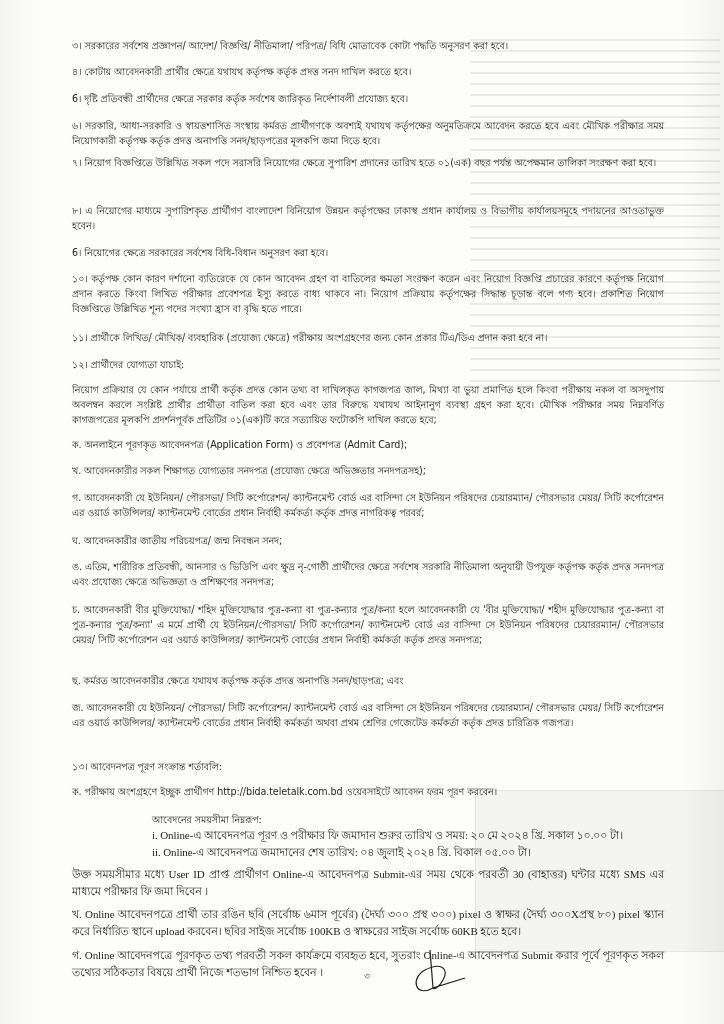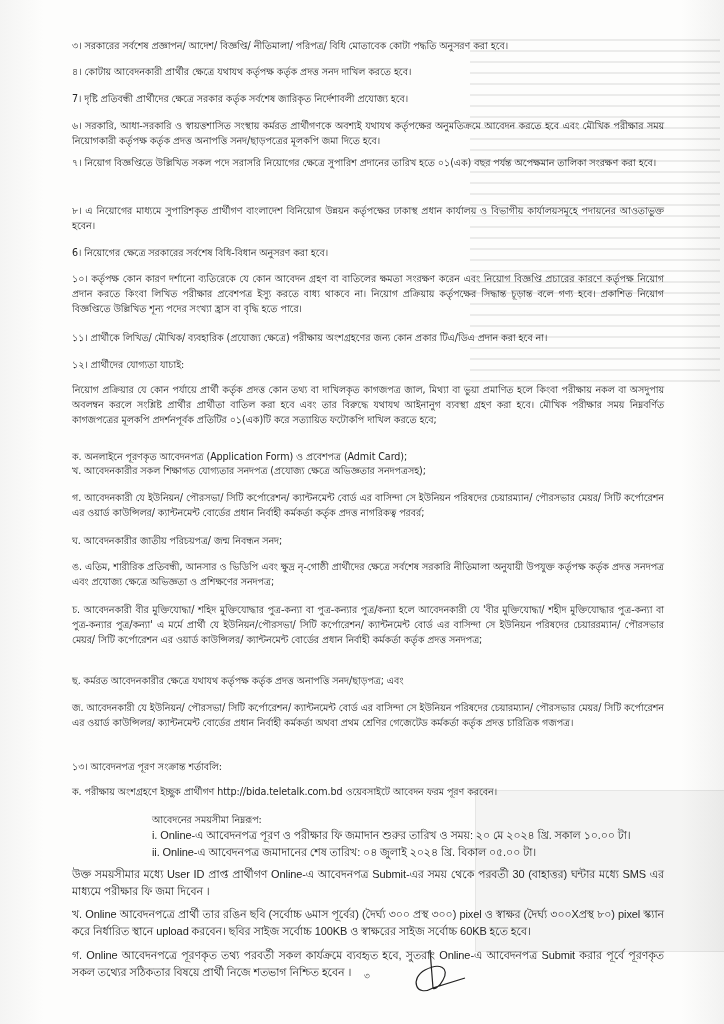--- a/index.html
+++ b/index.html
@@ -22,21 +22,21 @@
   .bleed-box {
     position: absolute; left: 475px; top: 790px; width: 250px; height: 160px;
     border: 1px solid rgba(0,0,0,0.06); background: rgba(0,0,0,0.035);
   }
   .content {
     position: absolute; left: 72px; top: 0; width: 592px;
     font-size: 9.6px; line-height: 15px; letter-spacing: -0.1px;
   }
   .para { position: absolute; left: 0; width: 592px; text-align: justify; }
   .indent { left: 80px !important; width: 500px !important; }
-  .latin { font-family: Liberation Sans, sans-serif; font-size: 11px; }
+  .latin { font-family: Liberation Serif, serif; font-size: 11px; }
   .page-number {
     position: absolute; left: 364px; top: 969px; font-size: 9px; color: #333;
   }
   .signature { position: absolute; left: 405px; top: 948px; width: 80px; height: 60px; }
 </style>
 </head>
 <body>
 
 <div class="page">
   <div class="bleed">
@@ -71,30 +71,30 @@
       <div></div>
       <div></div>
       <div></div>
       <div></div>
   </div>
   <div class="bleed-box"></div>
 
   <div class="content">
     <div class="para" style="top:38px">৩। সরকারের সর্বশেষ প্রজ্ঞাপন/ আদেশ/ বিজ্ঞপ্তি/ নীতিমালা/ পরিপত্র/ বিধি মোতাবেক কোটা পদ্ধতি অনুসরণ করা হবে।</div>
     <div class="para" style="top:64px">৪। কোটায় আবেদনকারী প্রার্থীর ক্ষেত্রে যথাযথ কর্তৃপক্ষ কর্তৃক প্রদত্ত সনদ দাখিল করতে হবে।</div>
-    <div class="para" style="top:91px">7। দৃষ্টি প্রতিবন্ধী প্রার্থীদের ক্ষেত্রে সরকার কর্তৃক সর্বশেষ জারিকৃত নির্দেশাবলী প্রযোজ্য হবে।</div>
+    <div class="para" style="top:91px">6। দৃষ্টি প্রতিবন্ধী প্রার্থীদের ক্ষেত্রে সরকার কর্তৃক সর্বশেষ জারিকৃত নির্দেশাবলী প্রযোজ্য হবে।</div>
     <div class="para" style="top:118px">৬। সরকারি, আধা-সরকারি ও স্বায়ত্তশাসিত সংস্থায় কর্মরত প্রার্থীগণকে অবশ্যই যথাযথ কর্তৃপক্ষের অনুমতিক্রমে আবেদন করতে হবে এবং মৌখিক পরীক্ষার সময় নিয়োগকারী কর্তৃপক্ষ কর্তৃক প্রদত্ত অনাপত্তি সনদ/ছাড়পত্রের মূলকপি জমা দিতে হবে।</div>
     <div class="para" style="top:155px">৭। নিয়োগ বিজ্ঞপ্তিতে উল্লিখিত সকল পদে সরাসরি নিয়োগের ক্ষেত্রে সুপারিশ প্রদানের তারিখ হতে ০১(এক) বছর পর্যন্ত অপেক্ষমান তালিকা সংরক্ষণ করা হবে।</div>
     <div class="para" style="top:203px">৮। এ নিয়োগের মাধ্যমে সুপারিশকৃত প্রার্থীগণ বাংলাদেশ বিনিয়োগ উন্নয়ন কর্তৃপক্ষের ঢাকাস্থ প্রধান কার্যালয় ও বিভাগীয় কার্যালয়সমূহে পদায়নের আওতাভুক্ত হবেন।</div>
     <div class="para" style="top:245px">6। নিয়োগের ক্ষেত্রে সরকারের সর্বশেষ বিধি-বিধান অনুসরণ করা হবে।</div>
     <div class="para" style="top:271px">১০। কর্তৃপক্ষ কোন কারণ দর্শানো ব্যতিরেকে যে কোন আবেদন গ্রহণ বা বাতিলের ক্ষমতা সংরক্ষণ করেন এবং নিয়োগ বিজ্ঞপ্তি প্রচারের কারণে কর্তৃপক্ষ নিয়োগ প্রদান করতে কিংবা লিখিত পরীক্ষার প্রবেশপত্র ইস্যু করতে বাধ্য থাকবে না। নিয়োগ প্রক্রিয়ায় কর্তৃপক্ষের সিদ্ধান্ত চূড়ান্ত বলে গণ্য হবে। প্রকাশিত নিয়োগ বিজ্ঞপ্তিতে উল্লিখিত শূন্য পদের সংখ্যা হ্রাস বা বৃদ্ধি হতে পারে।</div>
     <div class="para" style="top:330px">১১। প্রার্থীকে লিখিত/ মৌখিক/ ব্যবহারিক (প্রযোজ্য ক্ষেত্রে) পরীক্ষায় অংশগ্রহণের জন্য কোন প্রকার টিএ/ডিএ প্রদান করা হবে না।</div>
     <div class="para" style="top:357px">১২। প্রার্থীদের যোগ্যতা যাচাই:</div>
     <div class="para" style="top:382px">নিয়োগ প্রক্রিয়ার যে কোন পর্যায়ে প্রার্থী কর্তৃক প্রদত্ত কোন তথ্য বা দাখিলকৃত কাগজপত্র জাল, মিথ্যা বা ভুয়া প্রমাণিত হলে কিংবা পরীক্ষায় নকল বা অসদুপায় অবলম্বন করলে সংশ্লিষ্ট প্রার্থীর প্রার্থীতা বাতিল করা হবে এবং তার বিরুদ্ধে যথাযথ আইনানুগ ব্যবস্থা গ্রহণ করা হবে। মৌখিক পরীক্ষার সময় নিম্নবর্ণিত কাগজপত্রের মূলকপি প্রদর্শনপূর্বক প্রতিটির ০১(এক)টি করে সত্যায়িত ফটোকপি দাখিল করতে হবে;</div>
-    <div class="para" style="top:449px">ক. অনলাইনে পূরণকৃত আবেদনপত্র (Application Form) ও প্রবেশপত্র (Admit Card);</div>
+    <div class="para" style="top:437px">ক. অনলাইনে পূরণকৃত আবেদনপত্র (Application Form) ও প্রবেশপত্র (Admit Card);</div>
     <div class="para" style="top:463px">খ. আবেদনকারীর সকল শিক্ষাগত যোগ্যতার সনদপত্র (প্রযোজ্য ক্ষেত্রে অভিজ্ঞতার সনদপত্রসহ);</div>
     <div class="para" style="top:490px">গ. আবেদনকারী যে ইউনিয়ন/ পৌরসভা/ সিটি কর্পোরেশন/ ক্যান্টনমেন্ট বোর্ড এর বাসিন্দা সে ইউনিয়ন পরিষদের চেয়ারম্যান/ পৌরসভার মেয়র/ সিটি কর্পোরেশন এর ওয়ার্ড কাউন্সিলর/ ক্যান্টনমেন্ট বোর্ডের প্রধান নির্বাহী কর্মকর্তা কর্তৃক প্রদত্ত নাগরিকত্ব পরবর্র;</div>
     <div class="para" style="top:533px">ঘ. আবেদনকারীর জাতীয় পরিচয়পত্র/ জন্ম নিবন্ধন সনদ;</div>
     <div class="para" style="top:559px">ঙ. এতিম, শারীরিক প্রতিবন্ধী, আনসার ও ভিডিপি এবং ক্ষুদ্র নৃ-গোষ্ঠী প্রার্থীদের ক্ষেত্রে সর্বশেষ সরকারি নীতিমালা অনুযায়ী উপযুক্ত কর্তৃপক্ষ কর্তৃক প্রদত্ত সনদপত্র এবং প্রযোজ্য ক্ষেত্রে অভিজ্ঞতা ও প্রশিক্ষণের সনদপত্র;</div>
     <div class="para" style="top:602px">চ. আবেদনকারী বীর মুক্তিযোদ্ধা/ শহিদ মুক্তিযোদ্ধার পুত্র-কন্যা বা পুত্র-কন্যার পুত্র/কন্যা হলে আবেদনকারী যে 'বীর মুক্তিযোদ্ধা/ শহীদ মুক্তিযোদ্ধার পুত্র-কন্যা বা পুত্র-কন্যার পুত্র/কন্যা' এ মর্মে প্রার্থী যে ইউনিয়ন/পৌরসভা/ সিটি কর্পোরেশন/ ক্যান্টনমেন্ট বোর্ড এর বাসিন্দা সে ইউনিয়ন পরিষদের চেয়াররম্যান/ পৌরসভার মেয়র/ সিটি কর্পোরেশন এর ওয়ার্ড কাউন্সিলর/ ক্যান্টনমেন্ট বোর্ডের প্রধান নির্বাহী কর্মকর্তা কর্তৃক প্রদত্ত সনদপত্র;</div>
     <div class="para" style="top:673px">ছ. কর্মরত আবেদনকারীর ক্ষেত্রে যথাযথ কর্তৃপক্ষ কর্তৃক প্রদত্ত অনাপত্তি সনদ/ছাড়পত্র; এবং</div>
     <div class="para" style="top:700px">জ. আবেদনকারী যে ইউনিয়ন/ পৌরসভা/ সিটি কর্পোরেশন/ ক্যান্টনমেন্ট বোর্ড এর বাসিন্দা সে ইউনিয়ন পরিষদের চেয়ারম্যান/ পৌরসভার মেয়র/ সিটি কর্পোরেশন এর ওয়ার্ড কাউন্সিলর/ ক্যান্টনমেন্ট বোর্ডের প্রধান নির্বাহী কর্মকর্তা অথবা প্রথম শ্রেণির গেজেটেড কর্মকর্তা কর্তৃক প্রদত্ত চারিত্রিক গজপত্র।</div>
     <div class="para" style="top:759px">১৩। আবেদনপত্র পূরণ সংক্রান্ত শর্তাবলি:</div>
     <div class="para" style="top:784px">ক. পরীক্ষায় অংশগ্রহণে ইচ্ছুক প্রার্থীগণ http://bida.teletalk.com.bd ওয়েবসাইটে আবেদন ফরম পূরণ করবেন।</div>
     <div class="para indent" style="top:812px">আবেদনের সময়সীমা নিম্নরূপ:</div>

